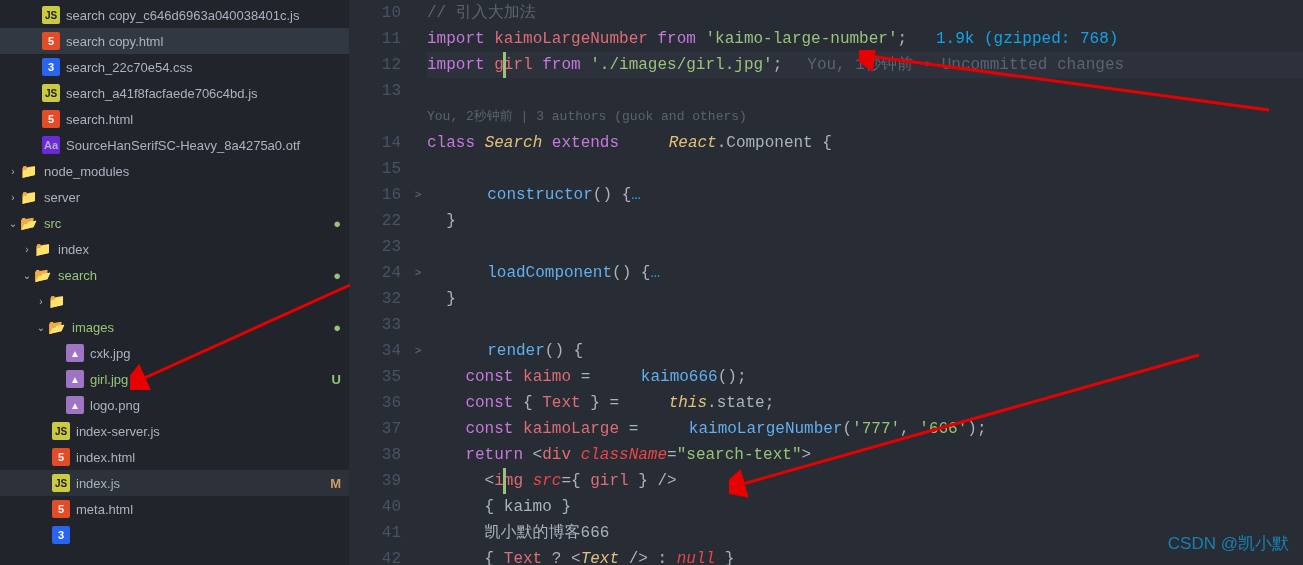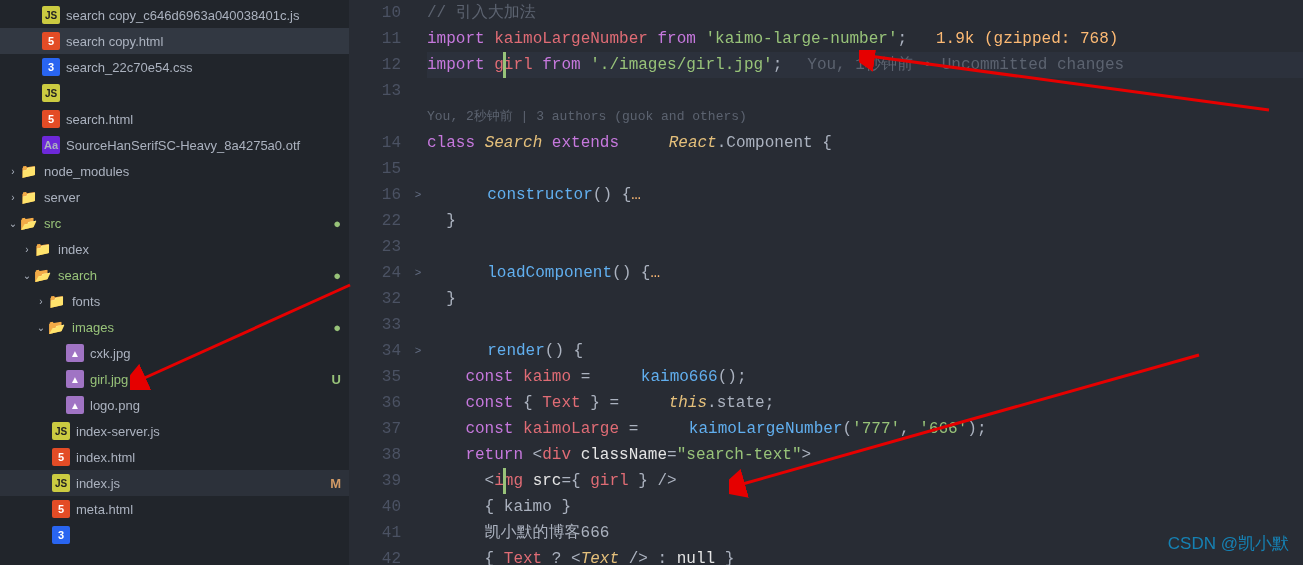--- a/index.html
+++ b/index.html
@@ -75,24 +75,24 @@
   left: 78px; top: 0; right: 0;
 }
 .line { height: 26px; white-space: pre; }
 .line.hl { background: #2c313c; }
 .kw { color: #c678dd; }
 .id { color: #e06c75; }
 .fn { color: #61afef; margin-left: 41px; }
 .str { color: #98c379; }
 .cm { color: #5c6370; }
 .cls { color: #e5c07b; font-style: italic; }
-.attr { color: #e5e5e5; }
+.attr { color: #ef4444; font-style: italic; }
 .punc { color: #abb2bf; }
 .ths { color: #e5c07b; font-style: italic; margin-left: 40px; }
-.dim { color: #fdba74; }
+.dim { color: #0ea5e9; }
 .blame { color: #5c6370; font-style: normal; margin-left: 25px; }
 .blame2 { color: #5c6370; font-size: 13px; }
 .mod-bar { position: absolute; left: 76px; width: 3px; height: 26px; background: #98c379; }
 .watermark {
   position: absolute;
   right: 14px; bottom: 10px;
   color: #0ea5e9;
   font-size: 17px;
   opacity: 0.7;
 }
@@ -113,20 +113,21 @@
       <span class="label">search copy.html</span>
     </div>
     <div class="tree-item" style="padding-left: 28px;">
       <span class="chev"></span>
       <span class="ficon ic-css">3</span>
       <span class="label">search_22c70e54.css</span>
     </div>
     <div class="tree-item" style="padding-left: 28px;">
       <span class="chev"></span>
       <span class="ficon ic-js">JS</span>
+      <span class="label">search_a41f8facfaede706c4bd.js</span>
     </div>
     <div class="tree-item" style="padding-left: 28px;">
       <span class="chev"></span>
       <span class="ficon ic-html">5</span>
       <span class="label">search.html</span>
     </div>
     <div class="tree-item" style="padding-left: 28px;">
       <span class="chev"></span>
       <span class="ficon ic-font">Aa</span>
       <span class="label">SourceHanSerifSC-Heavy_8a4275a0.otf</span>
@@ -154,21 +155,20 @@
     </div>
     <div class="tree-item" style="padding-left: 20px;">
       <span class="chev">⌄</span>
       <span class="ficon ic-folder ic-folder-y">📂</span>
       <span class="label green">search</span>
       <span class="status">●</span>
     </div>
     <div class="tree-item" style="padding-left: 34px;">
       <span class="chev">›</span>
       <span class="ficon ic-folder ic-folder-m">📁</span>
-      <span class="label">fonts</span>
     </div>
     <div class="tree-item" style="padding-left: 34px;">
       <span class="chev">⌄</span>
       <span class="ficon ic-folder ic-folder-y">📂</span>
       <span class="label green">images</span>
       <span class="status">●</span>
     </div>
     <div class="tree-item" style="padding-left: 52px;">
       <span class="chev"></span>
       <span class="ficon ic-img">▲</span>

